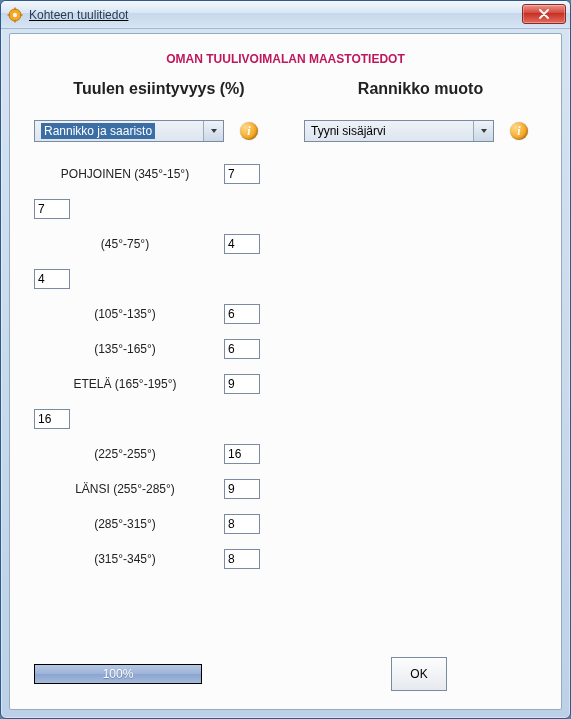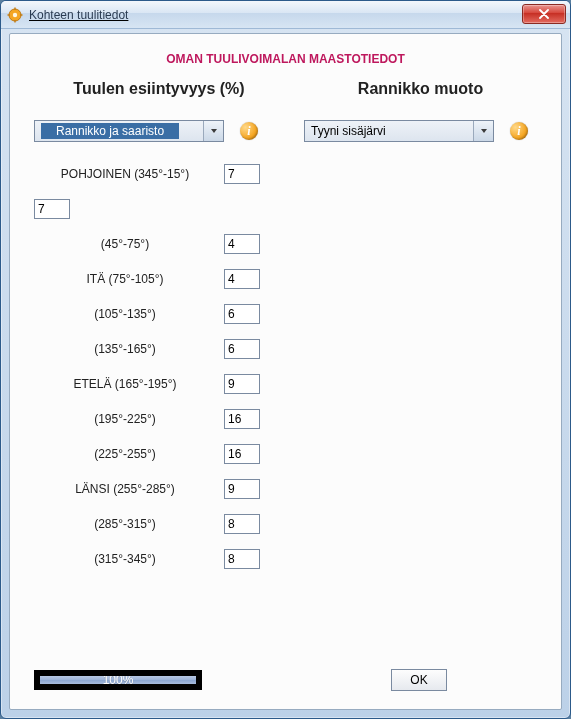--- a/index.html
+++ b/index.html
@@ -97,21 +97,21 @@
     display: flex;
     align-items: center;
     padding: 0 22px 0 6px;
     font-size: 12px;
     cursor: pointer;
     color: #000;
   }
   .select.highlight .sel-text {
     background: #3a6ea5;
     color: #fff;
-    padding: 1px 15px;
+    padding: 1px 3px;
   }
   .select .arrow {
     position: absolute;
     right: 0; top: 0; bottom: 0; width: 20px;
     border-left: 1px solid #9aa9bc;
     background: linear-gradient(to bottom, #eef3f9, #cbd8e7);
     display: flex; align-items: center; justify-content: center;
   }
   .select .arrow svg { width: 8px; height: 8px; }
   .sel-left { width: 190px; }
@@ -155,39 +155,39 @@
   }
   .footer {
     position: absolute;
     left: 24px; right: 24px; bottom: 18px;
     display: flex;
     align-items: center;
   }
   .progress {
     width: 168px;
     height: 20px;
-    border: 6px solid #000000;
+    border: 1px solid #000000;
     background: #e9eef6;
     position: relative;
     display: flex; align-items: center; justify-content: center;
     color: #fff;
     font-size: 12px;
     overflow: hidden;
   }
   .progress .fill {
     position: absolute; left: 0; top: 0; bottom: 0;
     width: 100%;
     background: linear-gradient(to bottom, #b7c8e4 0%, #9cb3d8 50%, #8aa5d0 51%, #a6bbdc 100%);
   }
   .progress .txt { position: relative; z-index: 1; color: #fff; text-shadow: 0 1px 1px rgba(0,0,0,0.25); }
   .ok-btn {
     margin-left: auto;
     margin-right: 90px;
     width: 56px;
-    height: 22px;
+    height: 34px;
     border: 1px solid #7a8aa0;
     background: linear-gradient(to bottom, #fdfdfd, #e6e9ee);
     font-size: 12px;
     cursor: pointer;
     display: flex; align-items: center; justify-content: center;
   }
 </style>
 </head>
 <body>
 
@@ -237,37 +237,35 @@
             <input type="text" value="7" style="">
           </div>
           <div class="row">
             <input type="text" value="7" style="">
           </div>
           <div class="row">
             <div class="label">(45°-75°)</div>
             <input type="text" value="4" style="">
           </div>
           <div class="row">
-            <div class="label">ITÄ (75°-105°)</div>
             <input type="text" value="4" style="">
           </div>
           <div class="row">
             <div class="label">(105°-135°)</div>
             <input type="text" value="6" style="">
           </div>
           <div class="row">
             <div class="label">(135°-165°)</div>
             <input type="text" value="6" style="">
           </div>
           <div class="row">
             <div class="label">ETELÄ (165°-195°)</div>
             <input type="text" value="9" style="">
           </div>
           <div class="row">
-            <div class="label">(195°-225°)</div>
             <input type="text" value="16" style="">
           </div>
           <div class="row">
             <div class="label">(225°-255°)</div>
             <input type="text" value="16" style="">
           </div>
           <div class="row">
             <div class="label">LÄNSI (255°-285°)</div>
             <input type="text" value="9" style="">
           </div>

